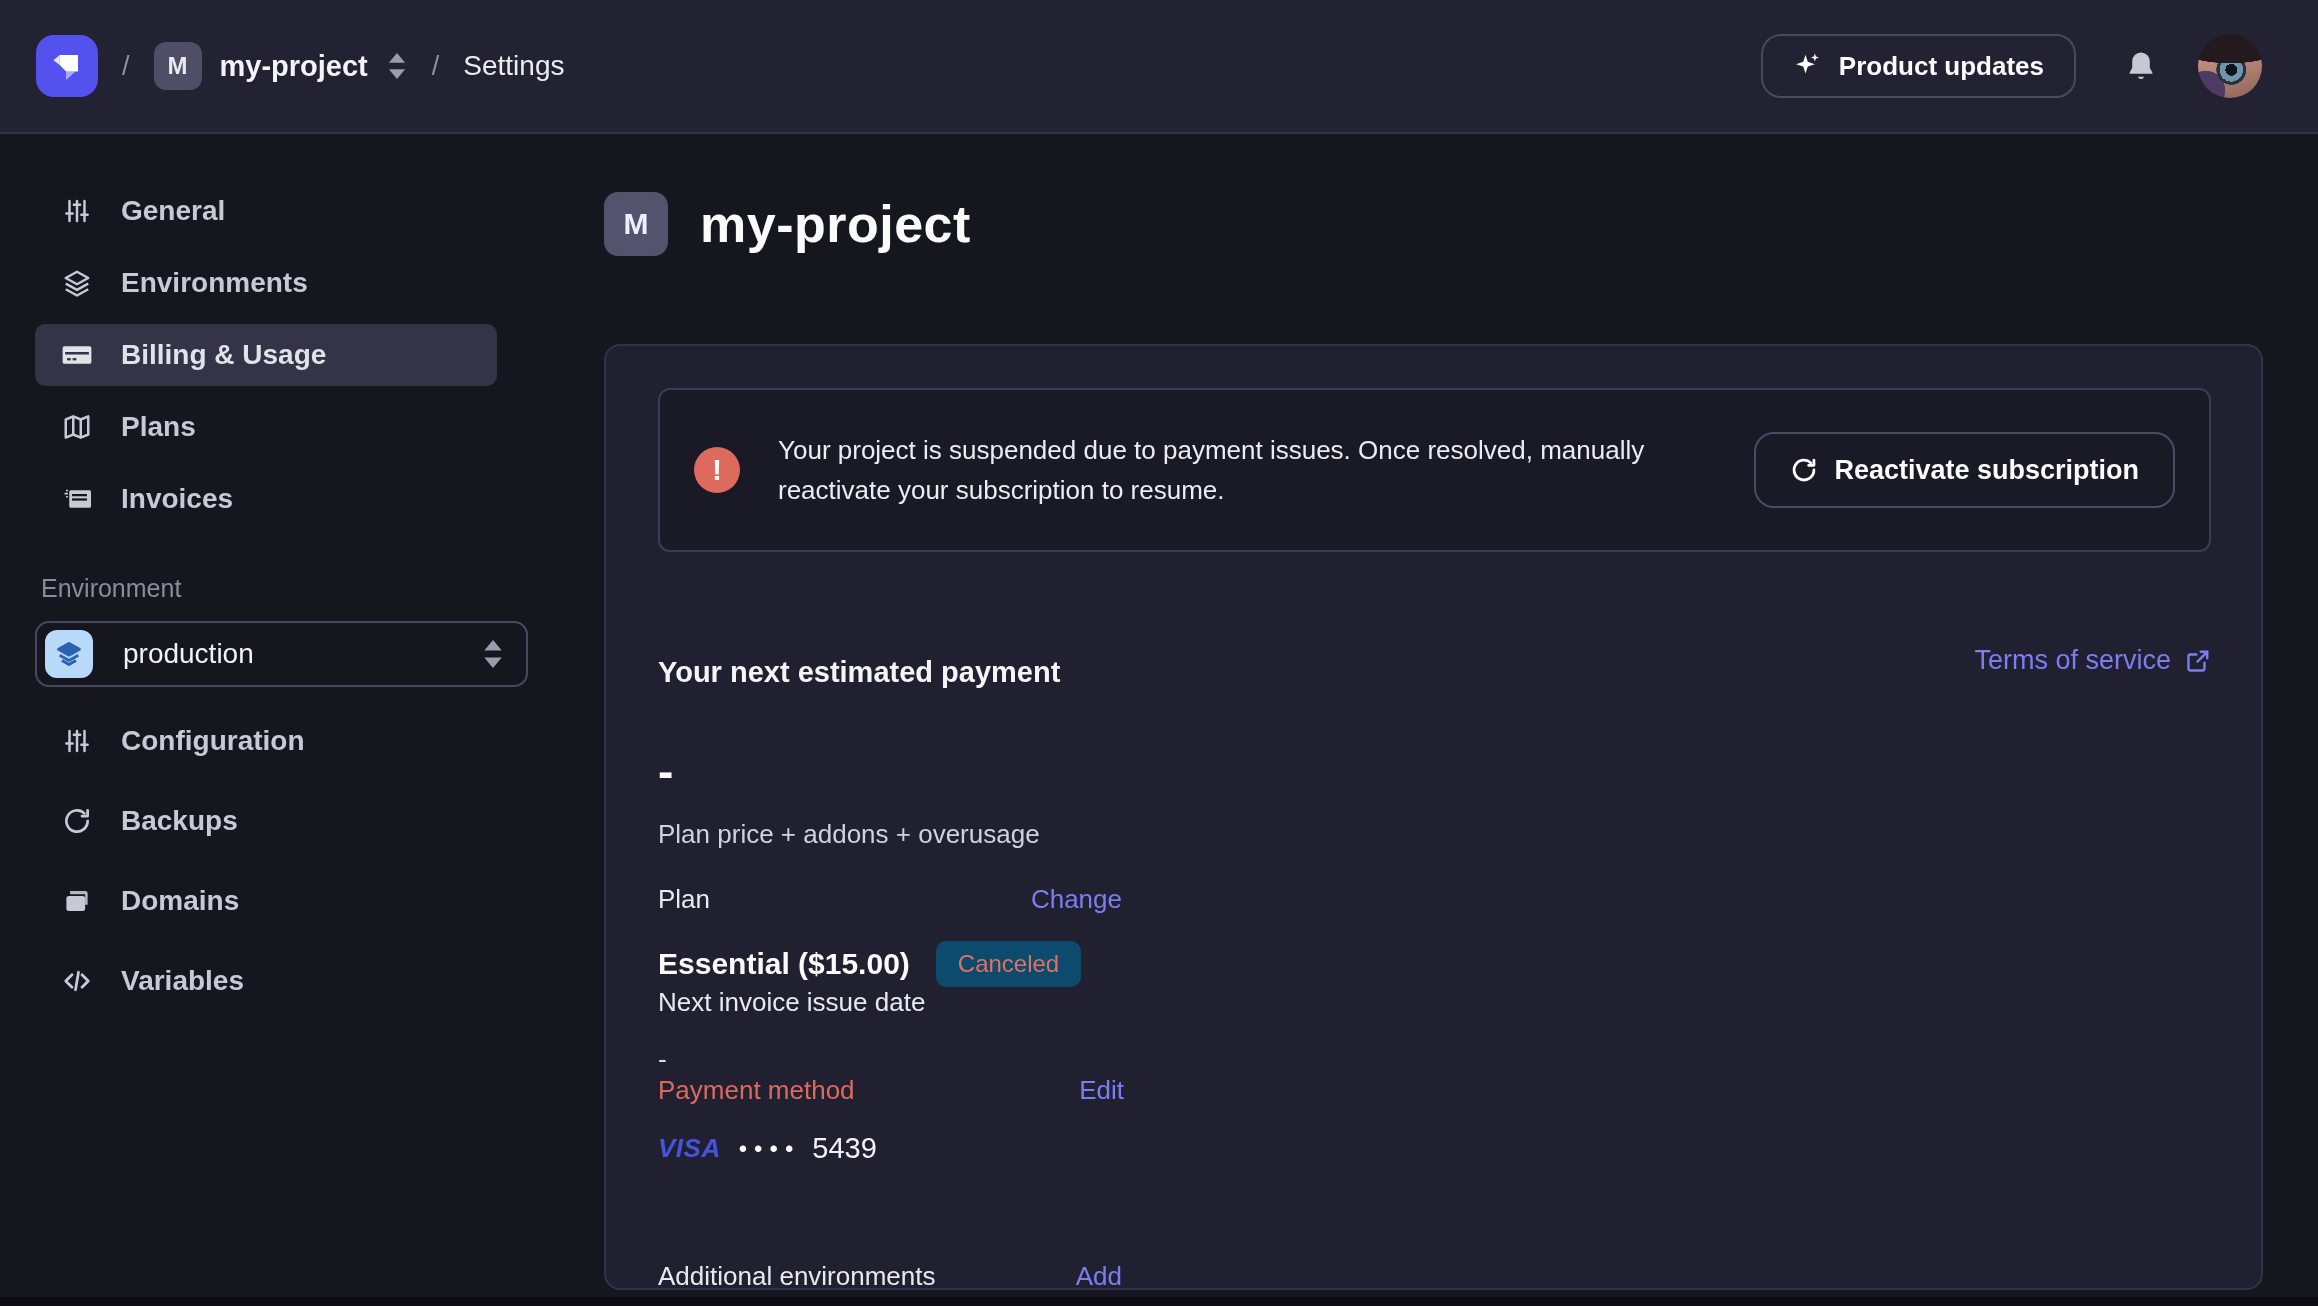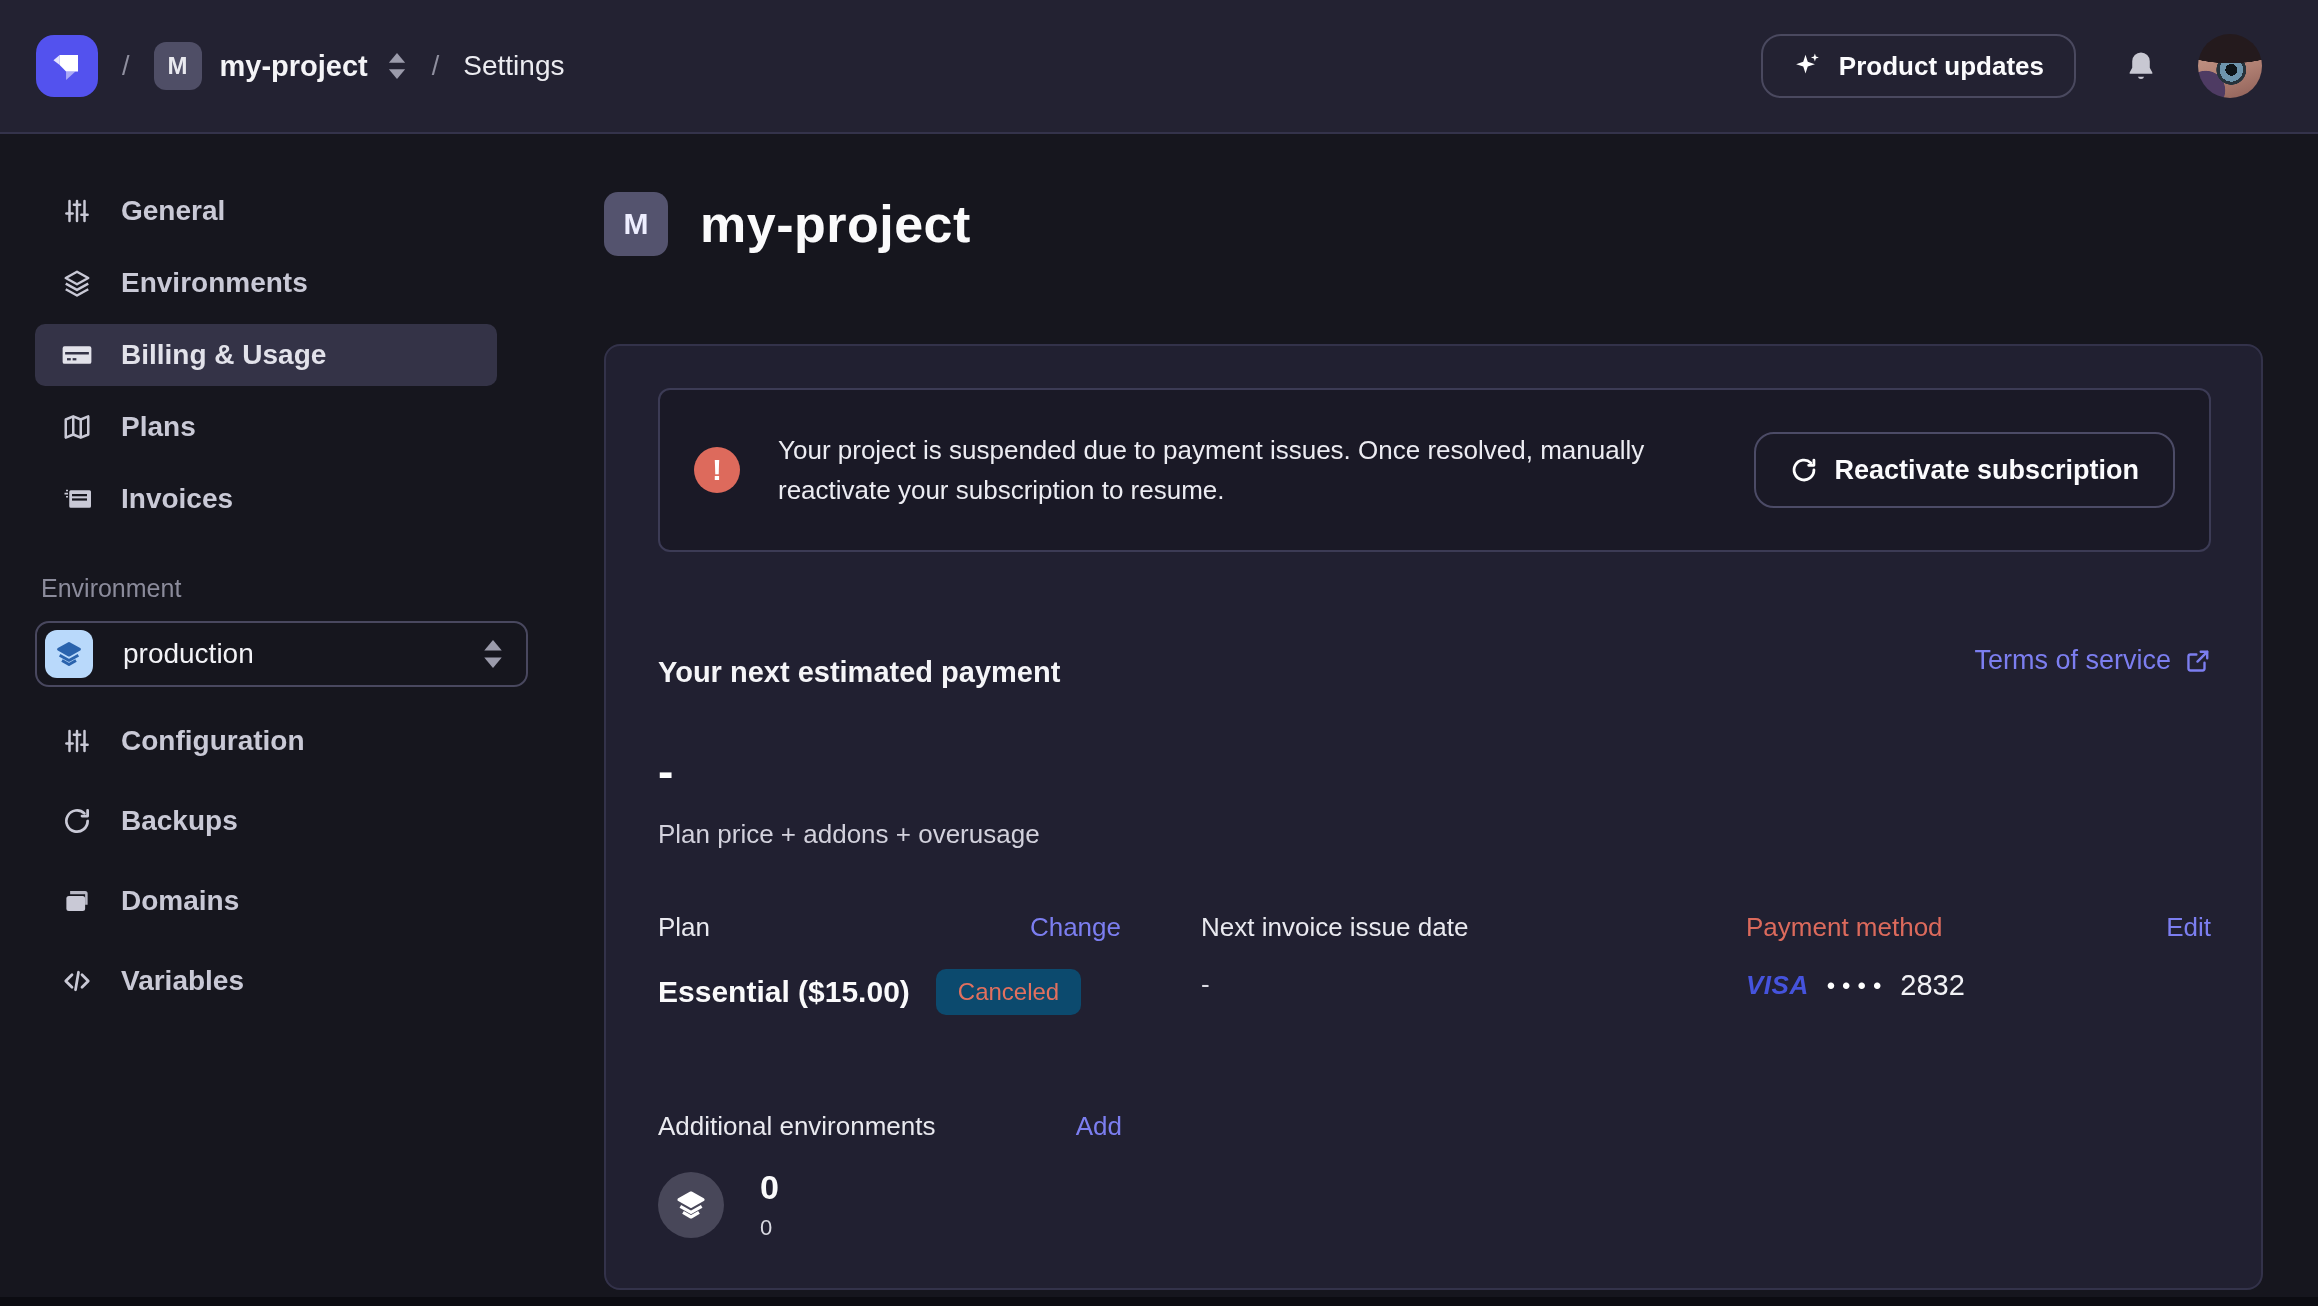--- a/index.html
+++ b/index.html
@@ -101,21 +101,21 @@
   .btn-reactivate { height:76px; padding:16px 34px; font-size:27px; border-color:#4c4b66;margin-left:8px; }
 
   .section-head { margin-top:80px; display:flex; align-items:center; justify-content:space-between; }
   .h2 { font-size:29px; font-weight:700; color:#f5f5f8;margin-top:24px; }
   .link { color:#7c7ef0; font-size:26px; cursor:pointer; text-decoration:none; }
   .link-lg { font-size:27px; display:flex; align-items:center; gap:14px; }
 
   .amount-dash { margin-top:62px; font-size:46px; font-weight:800; color:#fff; line-height:40px; }
   .formula { margin-top:28px; font-size:26px; color:#d2d1dc; }
 
-  .cols { margin-top:62px; display:flex; }
+  .cols { margin-top:34px; display:flex;flex-direction:column; }
   .col1 { width:464px; margin-right:80px; }
   .col2 { width:466px; margin-right:80px; }
   .col3 { width:466px; }
   .col-head { display:flex; justify-content:space-between; align-items:baseline; font-size:26px; color:#e9e9ef; }
   .col-head .lbl-alert { color:#dc6a5c; }
   .col-val { margin-top:26px; display:flex; align-items:center; }
   .plan-name { font-size:30px; font-weight:700; color:#fafafb; }
   .badge-canceled {
     margin-left:26px; background:#0c4a6e; border-radius:10px; padding:9px 22px;
     font-size:24px; color:#e2705e;
@@ -359,21 +359,21 @@
         </div>
 
         <div class="col3">
           <div class="col-head">
             <span class="lbl-alert">Payment method</span>
             <a class="link">Edit</a>
           </div>
           <div class="col-val">
             <span class="visa">VISA</span>
             <span class="dots">••••</span>
-            <span class="last4">2832</span>
+            <span class="last4">5439</span>
           </div>
         </div>
       </div>
 
       <div class="add-head">
         <span>Additional environments</span>
         <a class="link">Add</a>
       </div>
 
       <div class="env-count">

